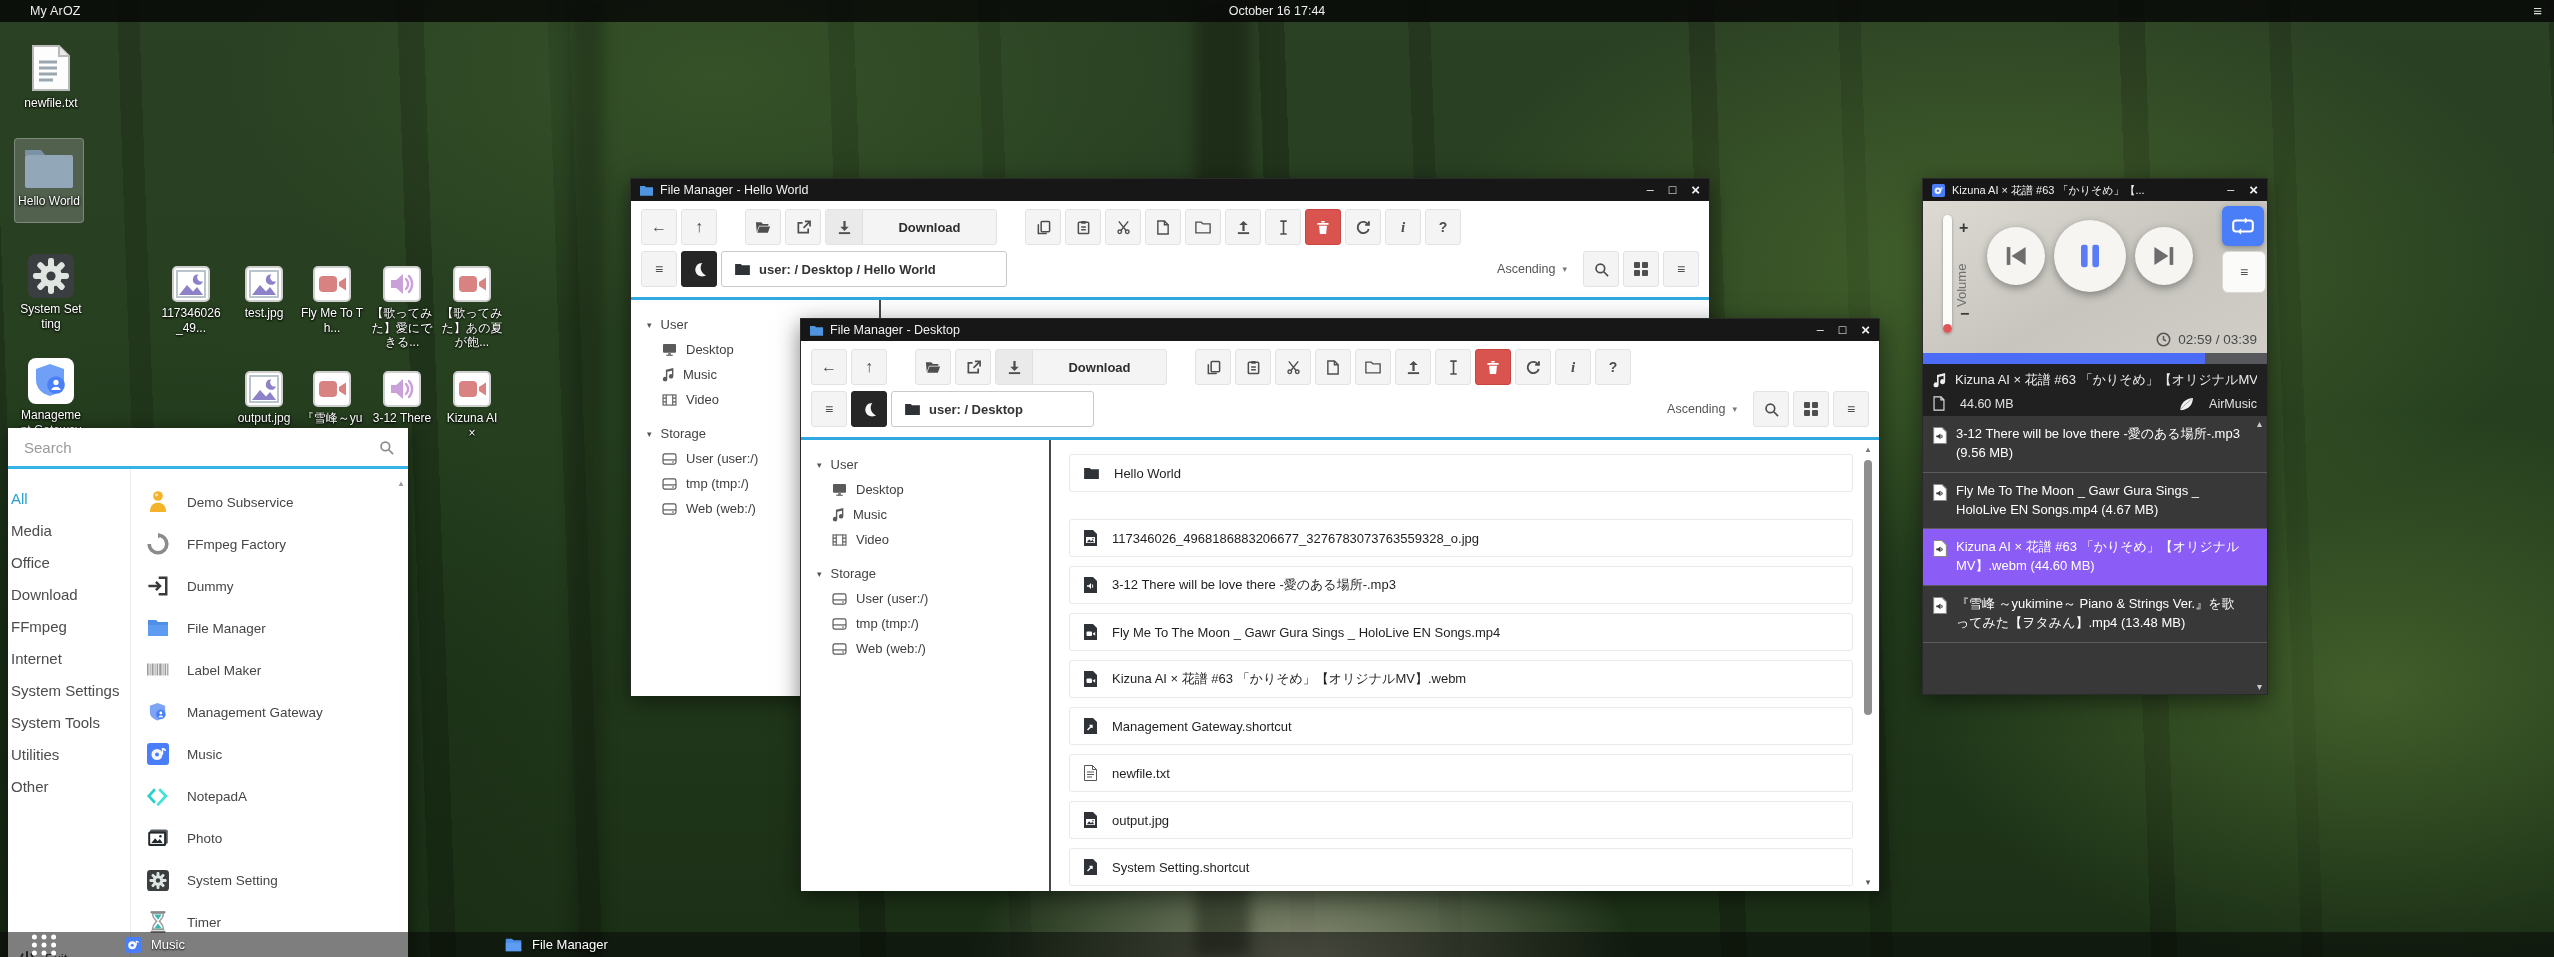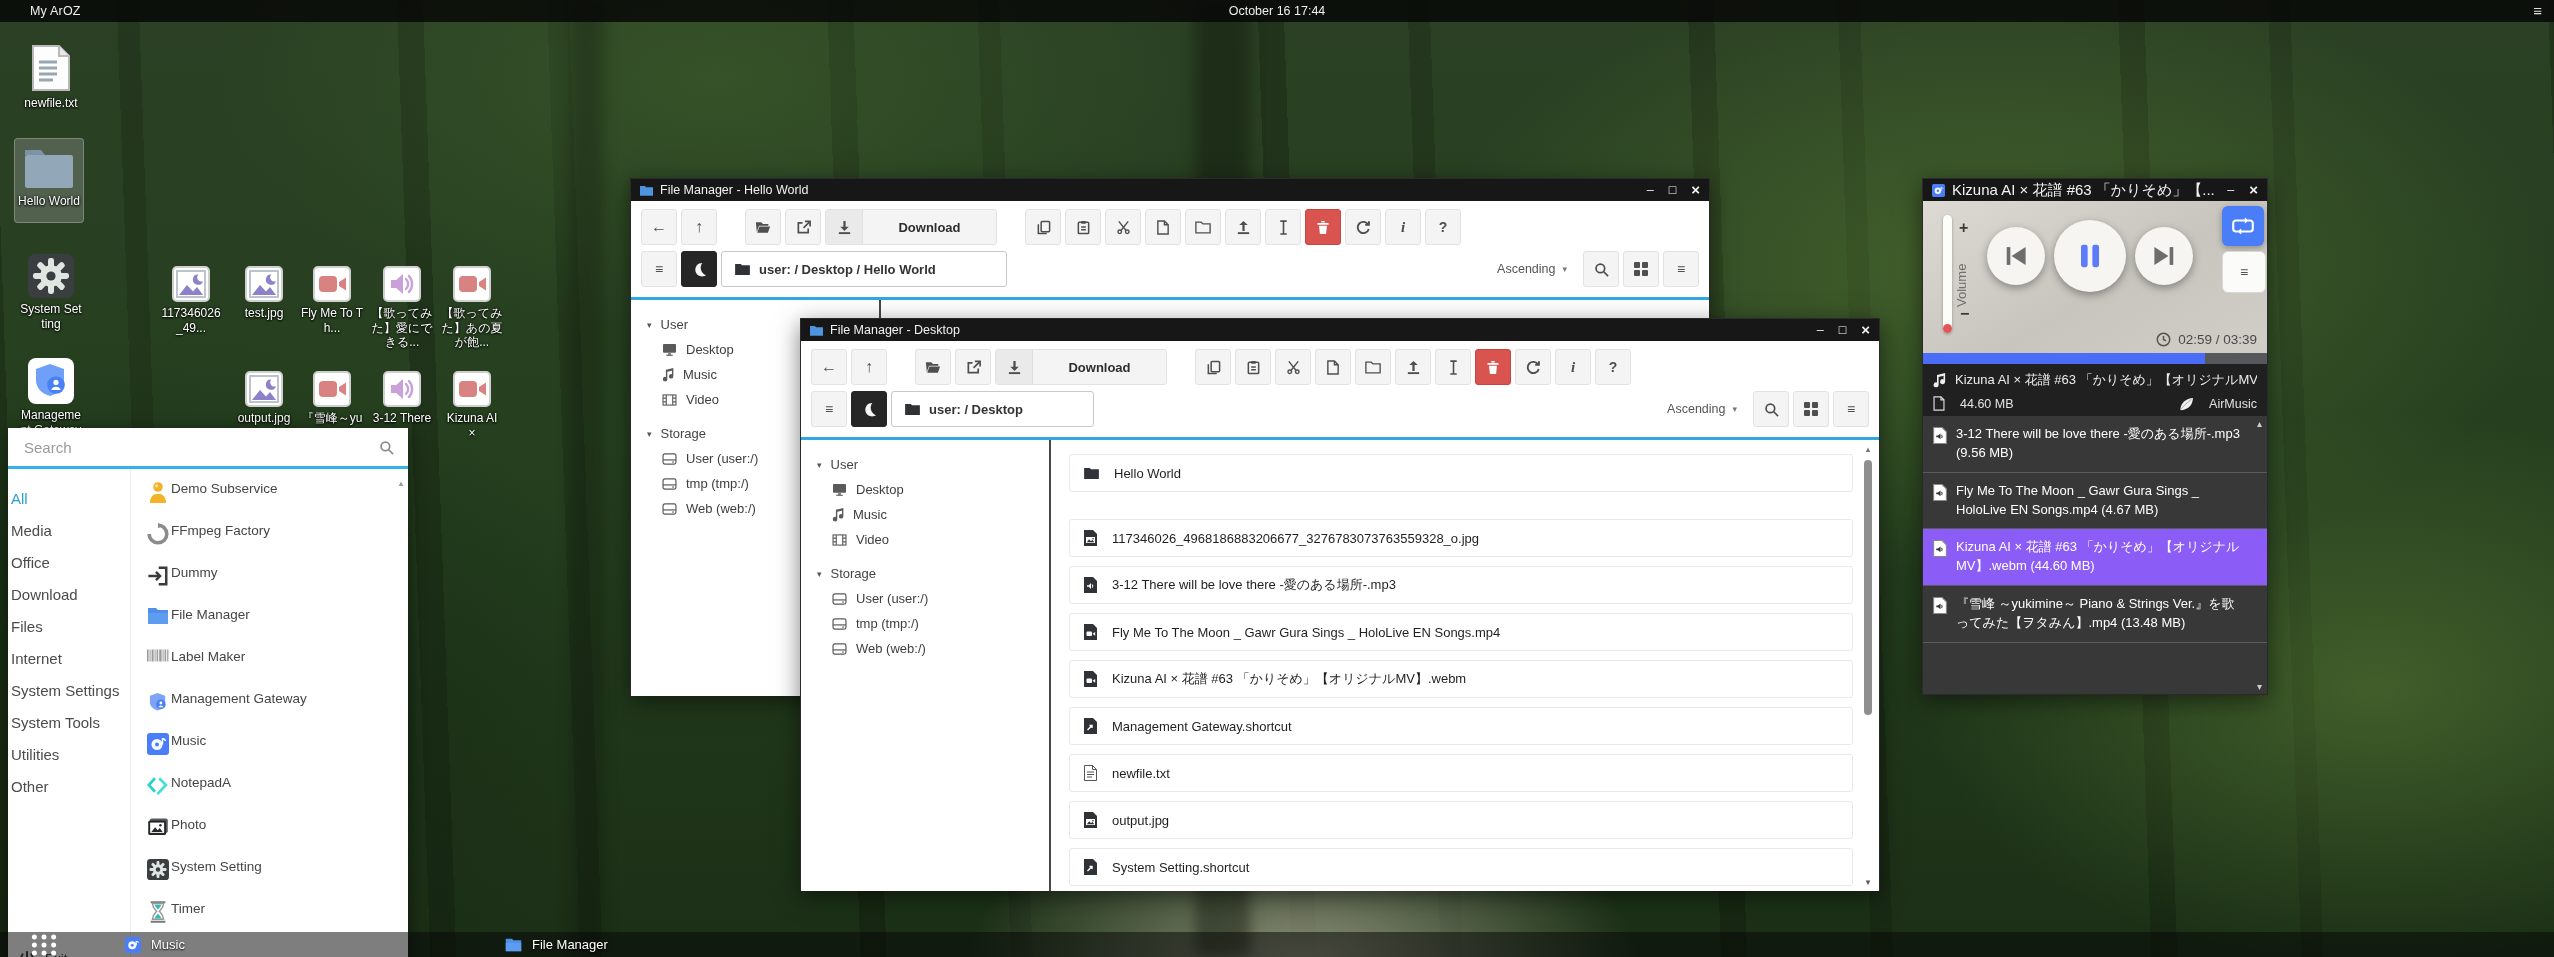--- a/index.html
+++ b/index.html
@@ -74,21 +74,21 @@
   .msearch input{flex:1;border:none;outline:none;font-size:15px;color:#444;font-family:inherit;}
   .msearch input::placeholder{color:#9a9a9a;}
   .msearch .mg{color:#8a8a8a;display:flex;}
   .mbody{position:absolute;top:41px;bottom:0;left:0;right:0;display:flex;overflow:hidden;}
   .mcats{width:122px;flex:none;border-right:1px solid #ececec;padding-top:14px;position:relative;}
   .cat{height:32px;line-height:32px;padding-left:3px;font-size:15px;color:#4c4c4c;cursor:pointer;}
   .cat.active{color:#2b9fd0;}
   .mexit{position:absolute;left:0;bottom:10px;display:flex;align-items:center;gap:10px;padding-left:11px;font-size:13.5px;color:#444;cursor:pointer;}
   .mexit .pic{display:flex;}
   .mapps{flex:1;padding:12px 18px 0 14px;position:relative;}
-  .mapp{height:42px;display:flex;cursor:pointer;}
+  .mapp{height:42px;display:flex;align-items:center;gap:16px;cursor:pointer;}
   .mapp .aic{width:26px;display:flex;justify-content:center;}
   .mapp .albl{font-size:13.5px;color:#454545;}
   .mscroll{position:absolute;top:44px;bottom:0;right:2px;width:10px;text-align:center;}
   .mscroll .cu{position:absolute;top:6px;left:0;right:0;font-size:9px;color:#999;}
   .mscroll .cdn{position:absolute;bottom:8px;left:0;right:0;font-size:9px;color:#777;}
   
   .player{height:152px;position:relative;flex:none;
     background:linear-gradient(150deg,#dcdad3,#c7c5be 55%,#d0cec7),
     repeating-linear-gradient(115deg, rgba(255,255,255,.08) 0 3px, rgba(0,0,0,.04) 3px 6px);}
   .vtrack{position:absolute;left:20px;top:14px;width:9px;height:118px;background:#fcfcf9;border-radius:5px;box-shadow:0 1px 3px rgba(0,0,0,.3);}
@@ -110,21 +110,21 @@
   .pinfo .l1{display:flex;align-items:center;gap:9px;font-size:13px;white-space:nowrap;overflow:hidden;}
   .pinfo .l2{display:flex;align-items:center;justify-content:space-between;margin-top:7px;font-size:12.5px;color:#e2e2e2;}
   .pinfo .l2 .half{display:flex;align-items:center;gap:15px;}
   .plist{flex:1;background:rgba(44,44,44,.94);position:relative;overflow:hidden;}
   .plitem{display:flex;gap:9px;padding:9px 26px 9px 10px;border-bottom:1px solid #5c5c5c;color:#fff;font-size:13px;line-height:1.45;cursor:pointer;}
   .plitem.active{background:#8b5cf6;}
   .plitem .pic{flex:none;padding-top:2px;}
   .plist .cu{position:absolute;right:5px;top:2px;font-size:10px;color:#ccc;}
   .plist .cdn{position:absolute;right:5px;bottom:2px;font-size:10px;color:#ccc;}
   .win.music{display:flex;flex-direction:column;}
-  .win.music .tbar .wtitle{font-size:15px;}
+  .win.music .tbar .wtitle{font-size:11px;}
   
   .taskbar{position:absolute;left:0;right:0;bottom:0;height:25px;background:rgba(8,8,8,.52);z-index:40;color:#fff;}
   .tk-grid{position:absolute;left:30px;top:0;bottom:0;display:flex;align-items:center;cursor:pointer;}
   .titem{position:absolute;top:0;bottom:0;display:flex;align-items:center;gap:10px;font-size:13px;cursor:pointer;text-shadow:0 1px 2px #000;}
   svg{display:block;}
 </style>
 </head>
 <body>
 
 <div class="stage">
@@ -1152,21 +1152,21 @@
         <div>
 
             <div class="cat active">All</div>
 
             <div class="cat">Media</div>
 
             <div class="cat">Office</div>
 
             <div class="cat">Download</div>
 
-            <div class="cat">Files</div>
+            <div class="cat">FFmpeg</div>
 
             <div class="cat">Internet</div>
 
             <div class="cat">System Settings</div>
 
             <div class="cat">System Tools</div>
 
             <div class="cat">Utilities</div>
 
             <div class="cat">Other</div>

